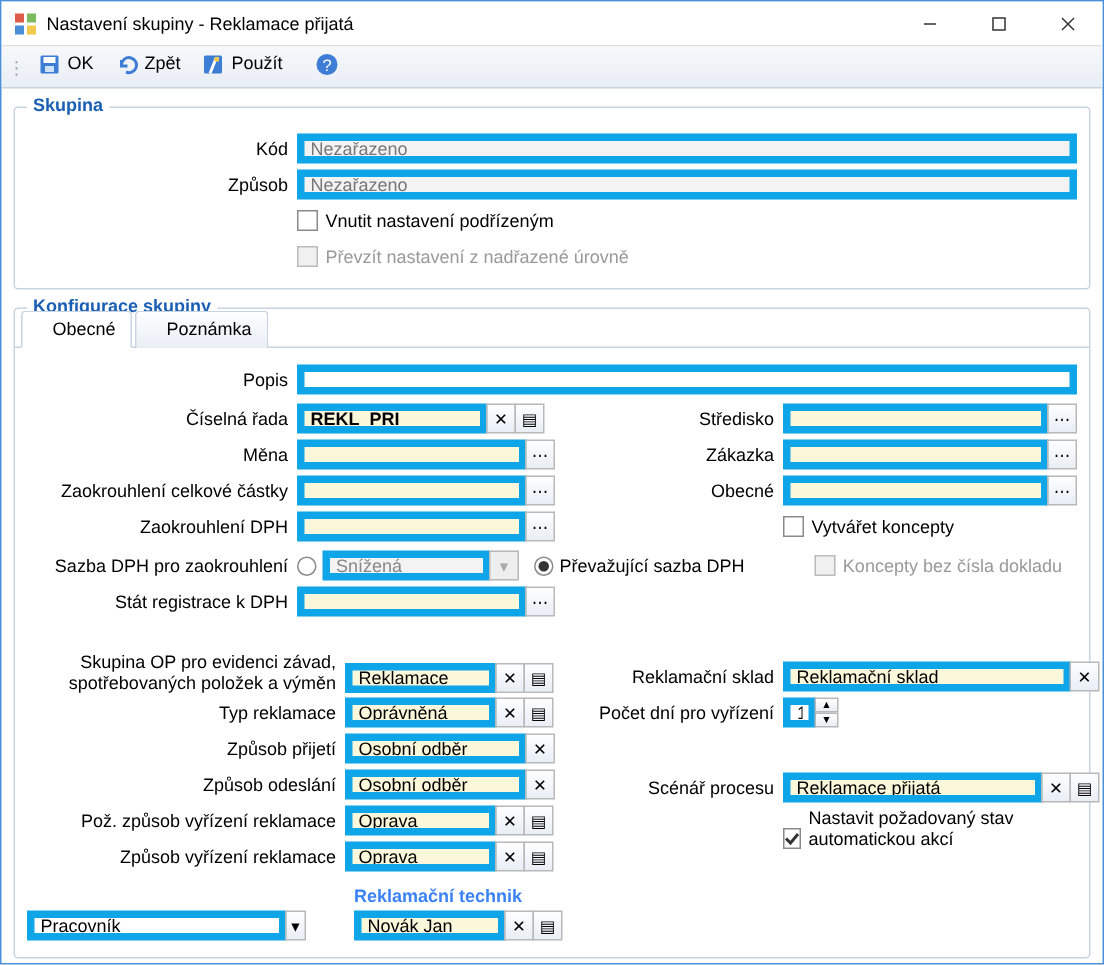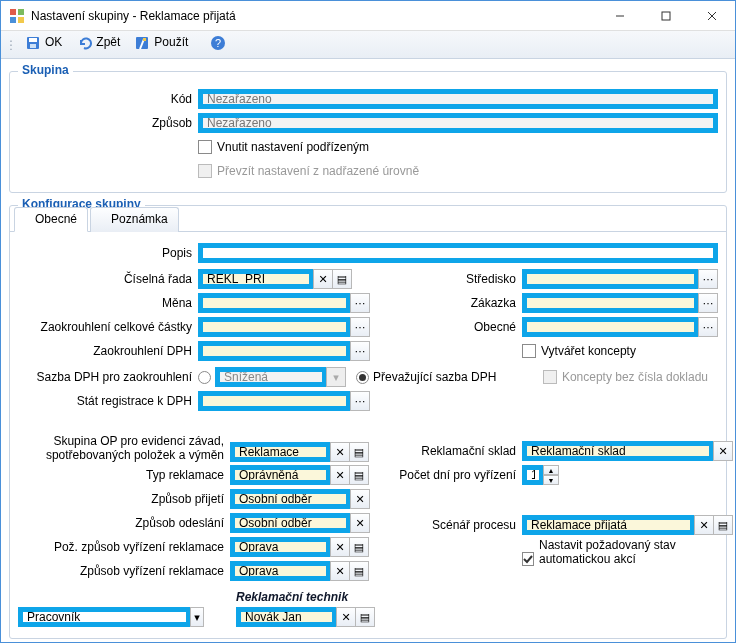--- a/index.html
+++ b/index.html
@@ -101,21 +101,21 @@
   .wlbl2 { width: 212px; flex-shrink:0; }
   .wlbl3 { width: 140px; flex-shrink:0; }
   .wctlfull { flex:1; }
 
   .spinner { display:flex; }
   .spinner .input { width:22px; }
   .spin { display:flex; flex-direction:column; }
   .spin .btnic { height:10px; width:16px; }
   .spin .btnic + .btnic { margin-top:0; }
 
-  .seclabel { color:#0f172a; font-weight:bold; margin: 6px 0 2px 218px; font-style: italic; }
+  .seclabel { color:#3b82f6; font-weight:bold; margin: 6px 0 2px 218px; }
 
 </style>
 </head>
 <body>
 
 <div class="titlebar">
   <span class="appicon">
     <svg viewBox="0 0 16 16">
         <rect x="1" y="1" width="6" height="6" fill="#e05c4a"></rect>
         <rect x="9" y="1" width="6" height="6" fill="#7cbb5e"></rect>
@@ -211,21 +211,21 @@
 
     <div class="row">
       <div class="lbl wlbl1">Popis</div>
       <input class="input wctlfull" value="" style="">
     </div>
 
     <div class="cols">
       <div class="col">
         <div class="row">
           <div class="lbl wlbl1">Číselná řada</div>
-          <input class="input yellow" style="width: 116px;" value="REKL_PRI">
+          <input class="input yellow" style="width: 127px; font-weight: bold;" value="REKL_PRI">
           <div class="btnic">
               <span>✕</span>
             </div>
           <div class="btnic">
               <span>▤</span>
             </div>
         </div>
         <div class="row">
           <div class="lbl wlbl1">Měna</div>
           <input class="input yellow" style="width: 153px;" value="">

